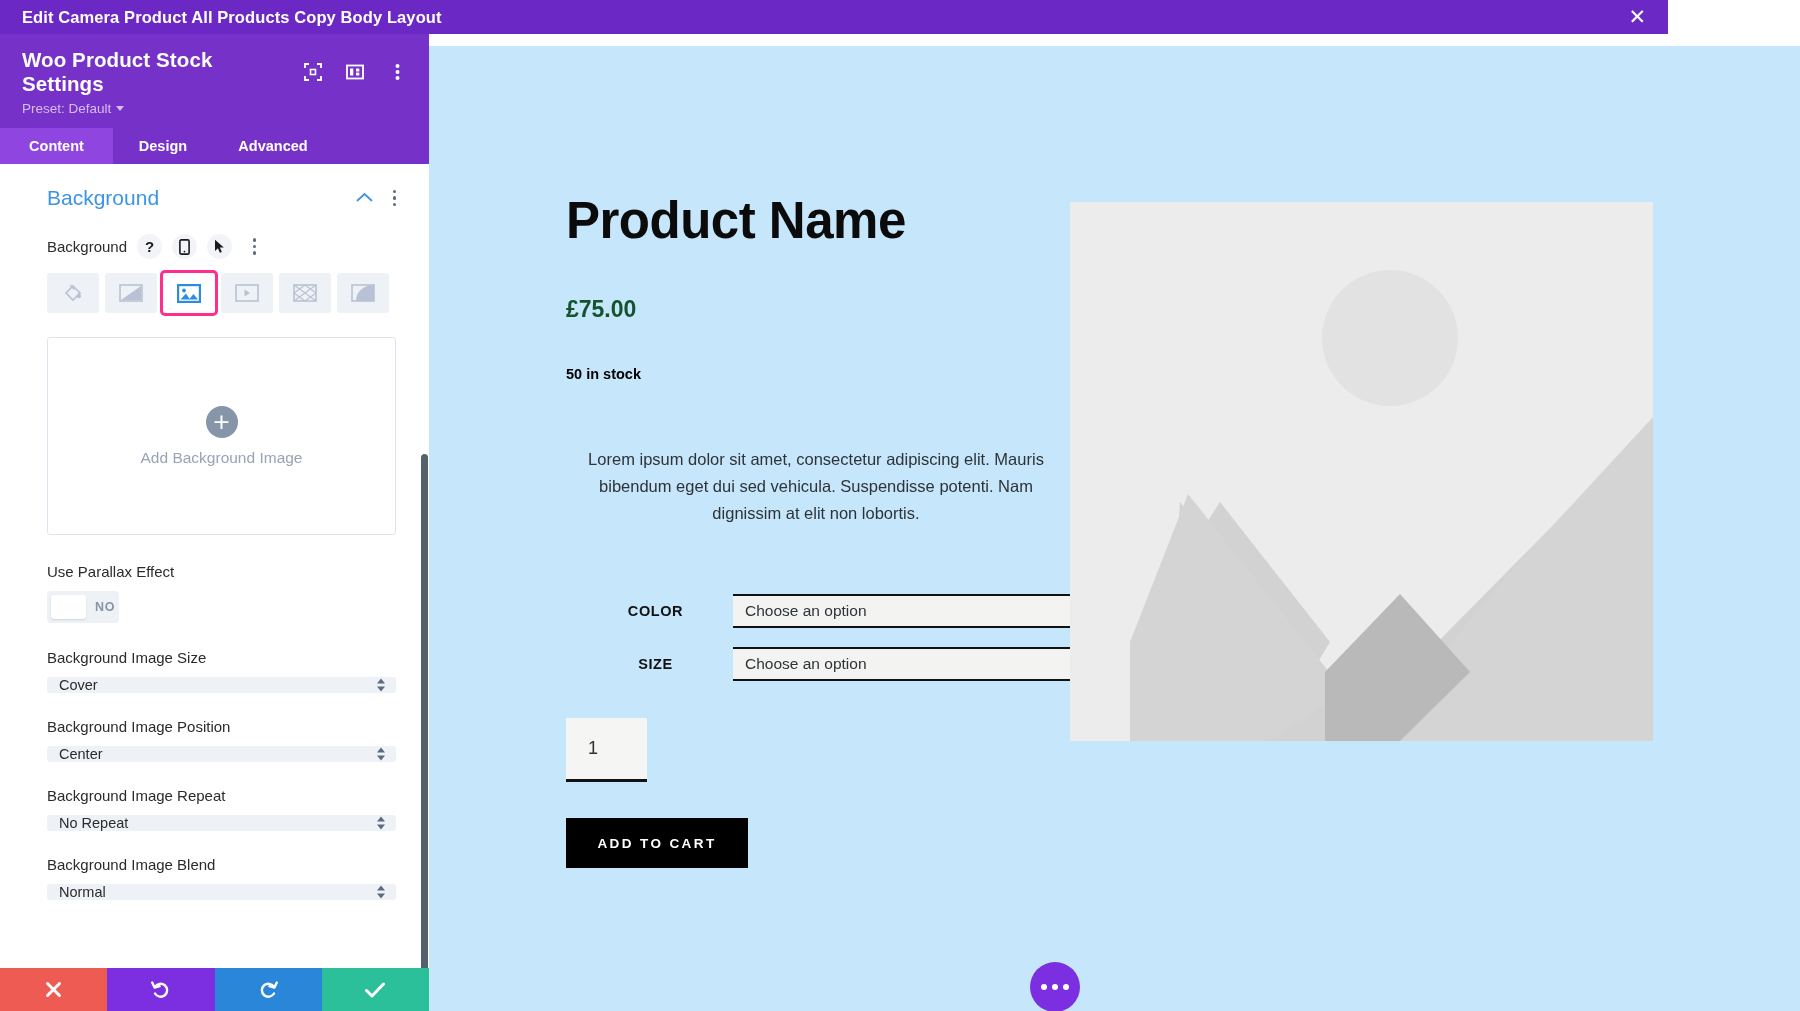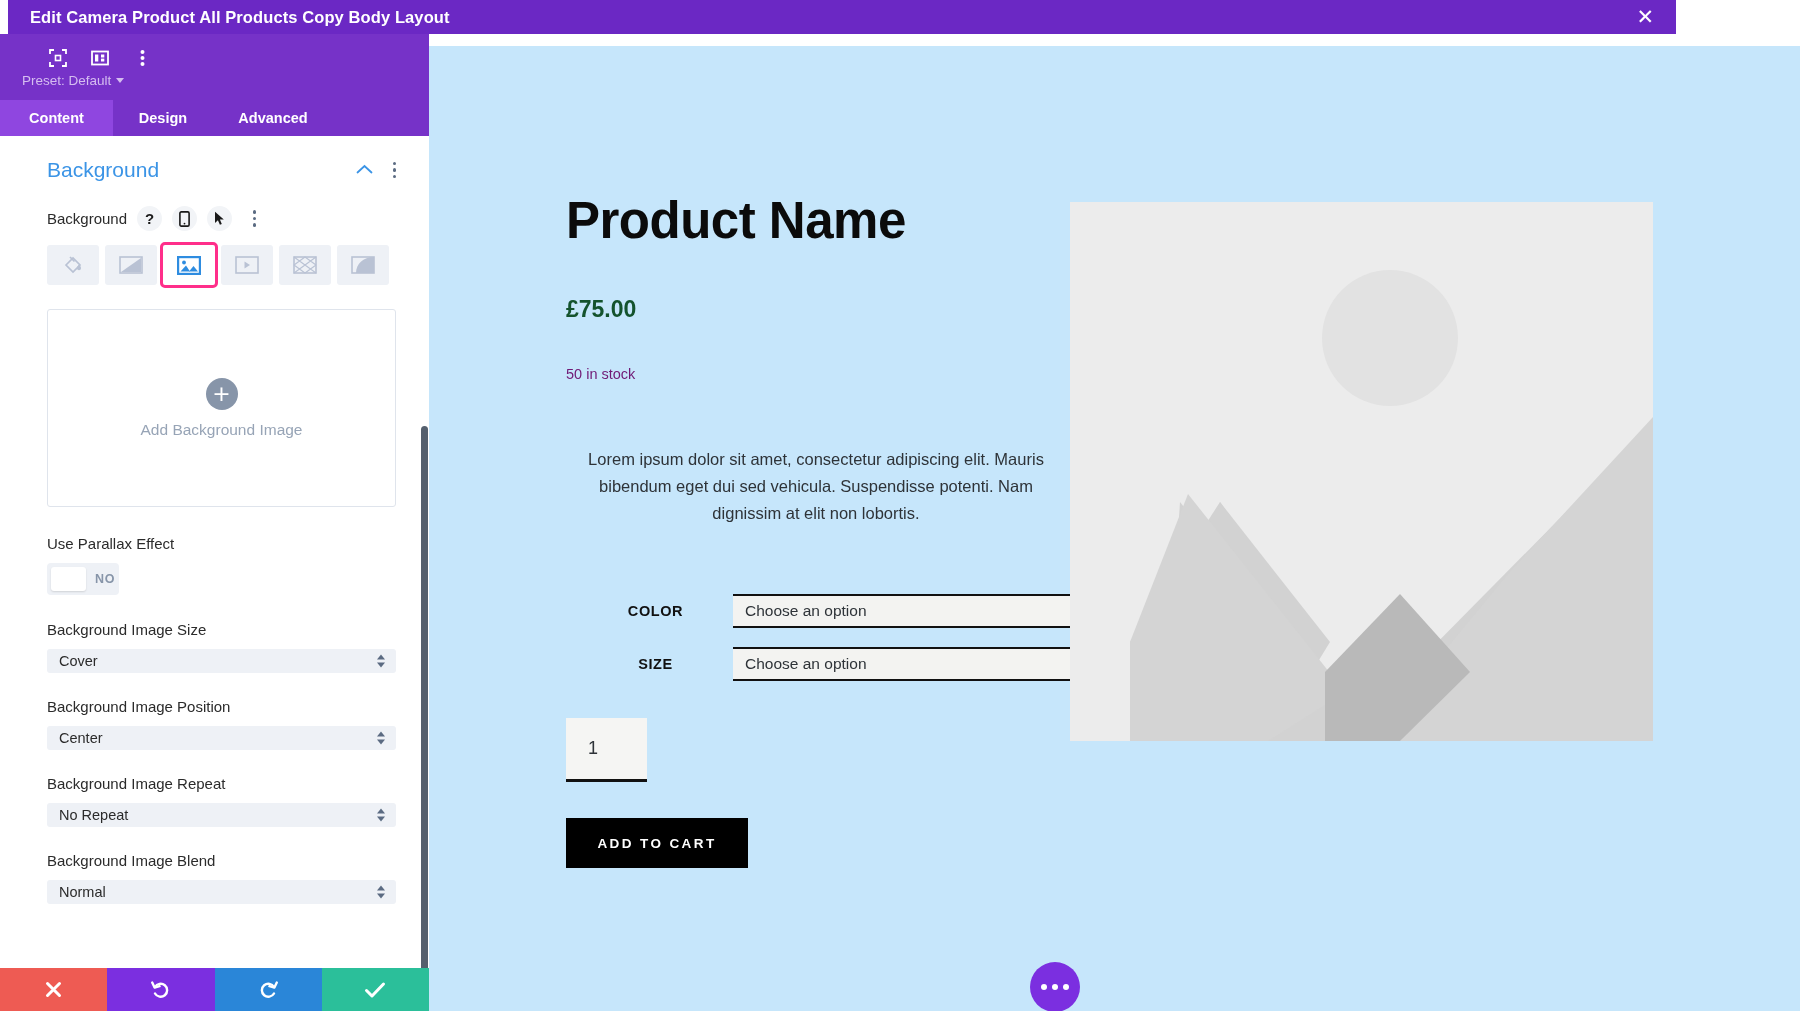--- a/index.html
+++ b/index.html
@@ -6,21 +6,21 @@
   html, body {
     width: 1800px; height: 1011px;
     overflow: hidden;
     font-family: "Liberation Sans", sans-serif;
     background: #ffffff;
   }
   .screen { position: relative; width: 1800px; height: 1011px; }
 
   
   .titlebar {
-    position: absolute; top: 0; left: 8px; width: 1668px; height: 34px;
+    position: absolute; top: 0; left: 0; width: 1668px; height: 34px;
     background: #6b28c4;
     display: flex; align-items: center; justify-content: space-between;
     padding: 0 16px 0 22px;
   }
   .titlebar-text {
     color: #ffffff; font-size: 16.5px; font-weight: bold;
     letter-spacing: .1px; white-space: nowrap;
   }
   .titlebar-close {
     color: #ffffff; font-size: 21px; line-height: 1; cursor: pointer;
@@ -121,21 +121,21 @@
     width: 72px;
   }
   .toggle-knob {
     width: 36px; height: 24px; background: #ffffff; border-radius: 3px;
     box-shadow: 0 1px 2px rgba(0,0,0,.13);
   }
   .toggle-text { font-size: 12.5px; font-weight: bold; color: #8795a9; margin-left: 9px; letter-spacing: .6px; }
 
   
   .select {
-    position: relative; background: #eef1f6; border-radius: 3px; height: 24px;
+    position: relative; background: #eef1f6; border-radius: 3px; height: 16px;
     display: flex; align-items: center; padding: 0 30px 0 12px;
     font-size: 14.5px; color: #2b2b2b; cursor: pointer; margin-bottom: 25px;
   }
   .select .arrows {
     position: absolute; right: 11px; top: 50%; transform: translateY(-50%);
     display: flex; flex-direction: column; gap: 3px; align-items: center;
   }
   .select .arrows i { display: block; width: 0; height: 0;
     border-left: 4px solid transparent; border-right: 4px solid transparent; }
   .select .arrows i.up { border-bottom: 5px solid #5b6b82; }
@@ -164,21 +164,21 @@
   .product-title {
     position: absolute; left: 137px; top: 145px;
     font-size: 51px; font-weight: bold; color: #0b0b0b; letter-spacing: -.5px;
   }
   .product-price {
     position: absolute; left: 137px; top: 250px;
     font-size: 23px; font-weight: bold; color: #14532d;
   }
   .product-stock {
     position: absolute; left: 137px; top: 320px;
-    font-size: 14.5px; font-weight: normal; color: #701a75;
+    font-size: 14.5px; font-weight: bold; color: #000000;
   }
   .product-desc {
     position: absolute; left: 137px; top: 400px; width: 500px;
     font-size: 16.5px; color: #2e3338; line-height: 1.65;
   }
   .attr-row {
     position: absolute; left: 137px; display: flex; align-items: center;
   }
   .attr-row.color { top: 548px; }
   .attr-row.size  { top: 601px; }
@@ -226,20 +226,21 @@
 
   <div class="titlebar">
     <span class="titlebar-text">Edit Camera Product All Products Copy Body Layout</span>
     <span class="titlebar-close">✕</span>
   </div>
 
   <div class="panel">
 
     <div class="panel-header">
       <div class="panel-header-row">
+        <span class="panel-title">Woo Product Stock Settings</span>
         <span class="panel-header-icons">
           <span class="hicon">
             <svg width="18" height="18" viewBox="0 0 18 18">
               <path d="M1 5V1h4M13 1h4v4M17 13v4h-4M5 17H1v-4" fill="none" stroke="#fff" stroke-width="1.8"></path>
               <rect x="6.5" y="6.5" width="5" height="5" fill="none" stroke="#fff" stroke-width="1.6"></rect>
             </svg>
           </span>
           <span class="hicon">
             <svg width="18" height="16" viewBox="0 0 18 16">
               <rect x="1" y="1.5" width="16" height="13" fill="none" stroke="#fff" stroke-width="1.8"></rect>

